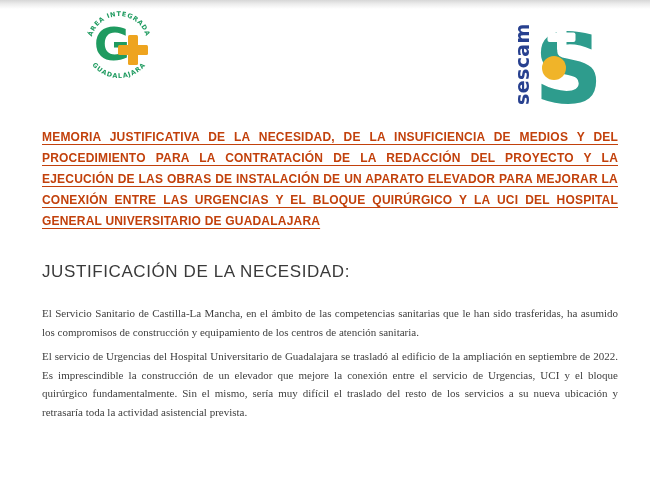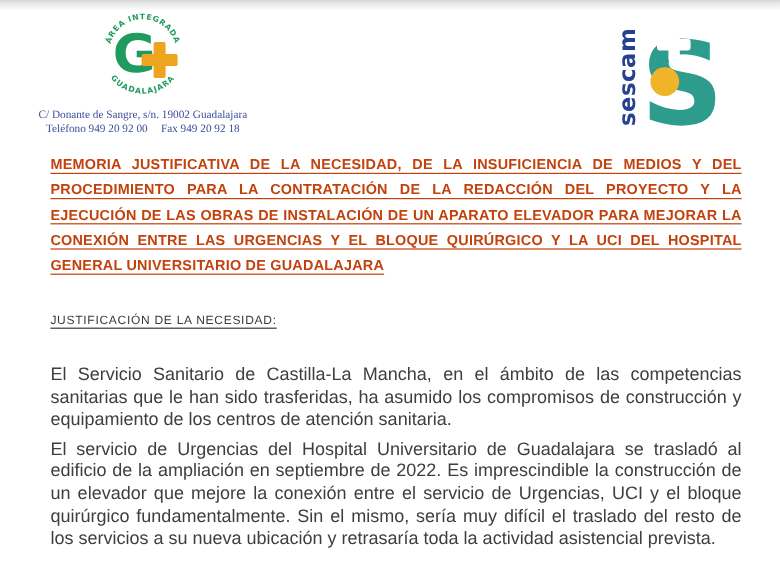--- a/index.html
+++ b/index.html
@@ -60,35 +60,35 @@
     color: #c2410c;
     text-align: justify;
     text-decoration: underline;
     text-decoration-thickness: 1.3px;
     text-underline-offset: 3px;
   }
   .section-heading {
     position: absolute;
     left: 42px;
     top: 262px;
-    font-size: 10px;
+    font-size: 17px;
     letter-spacing: 0.6px;
     color: #3a3a3a;
-    text-decoration: underline;
     text-underline-offset: 2.5px;
   }
   .body-text {
     position: absolute;
     left: 42px;
     right: 32px;
     top: 304px;
-    font-size: 15px;
+    font-size: 11px;
     line-height: 18.7px;
     color: #3e3e3e;
     text-align: justify;
+    font-family: Liberation Serif, serif;
   }
   .body-text p { margin-bottom: 5.5px; }
 </style>
 </head>
 <body>
 
 <div class="page">
   <div class="top-shade"></div>
 
   <div class="logo-left">
@@ -102,26 +102,20 @@
       </text>
       <text font-family="DejaVu Sans, sans-serif" font-size="6.4" font-weight="bold" fill="#1f9b60" letter-spacing="0.9" text-anchor="middle">
         <textPath href="#arcBottom" startOffset="50%">GUADALAJARA</textPath>
       </text>
       <text x="33" y="50" font-family="DejaVu Sans, sans-serif" font-size="44" font-weight="bold" fill="#1f9b60">G</text>
       <g>
         <rect x="67" y="25" width="10" height="30" rx="1.5" fill="#eea41f"></rect>
         <rect x="57" y="35" width="30" height="10" rx="1.5" fill="#eea41f"></rect>
       </g>
     </svg>
-    <div class="address-block">
-      <div>C/ Donante de Sangre, s/n. 19002 Guadalajara</div>
-      <div class="phone-fax">
-        <span>Teléfono 949 20 92 00</span><span class="fax">Fax 949 20 92 18</span>
-      </div>
-    </div>
   </div>
 
   <div class="logo-right">
     <svg width="92" height="94" viewBox="0 0 92 94">
       <text transform="translate(24 91) rotate(-90)" font-family="DejaVu Sans, sans-serif" font-size="19" font-weight="bold" fill="#27408f" letter-spacing="0.4">sescam</text>
       <text x="29" y="89" font-family="DejaVu Sans, sans-serif" font-size="96" font-weight="bold" fill="#2e9c8d">S</text>
       <g>
         <rect x="52" y="9" width="9.5" height="28" rx="2" fill="#ffffff"></rect>
         <rect x="42.5" y="18.5" width="28" height="9.5" rx="2" fill="#ffffff"></rect>
       </g>

